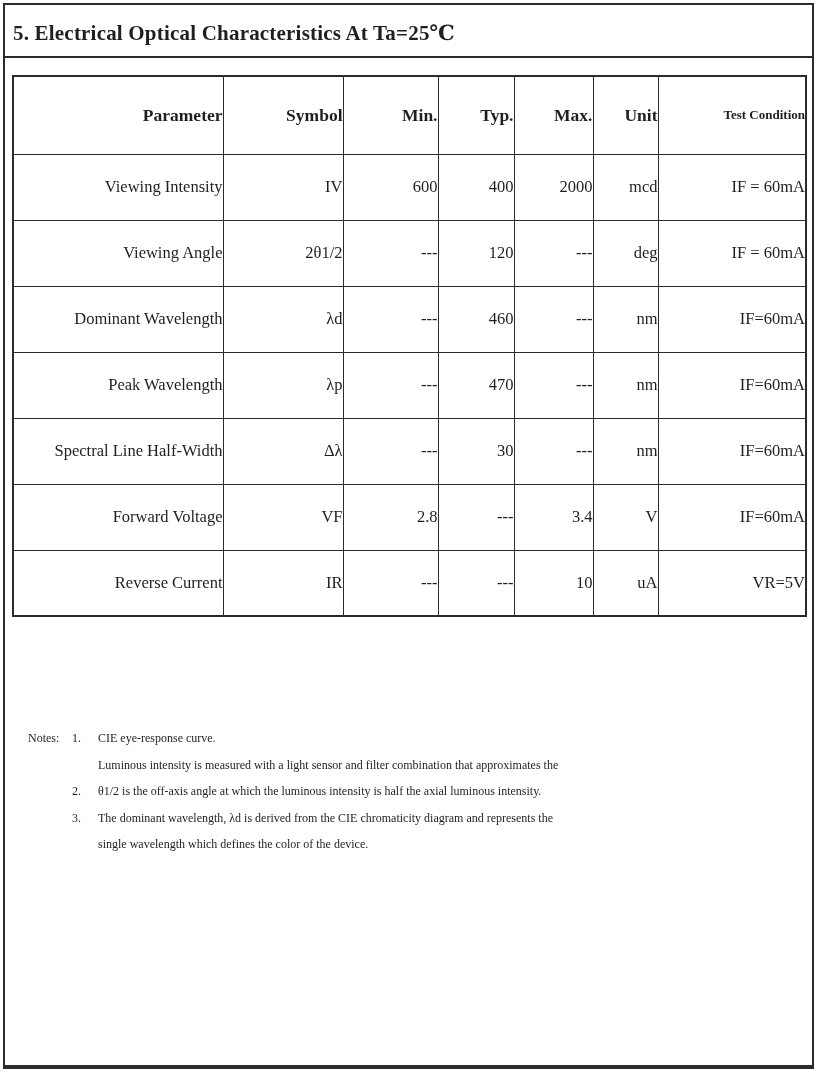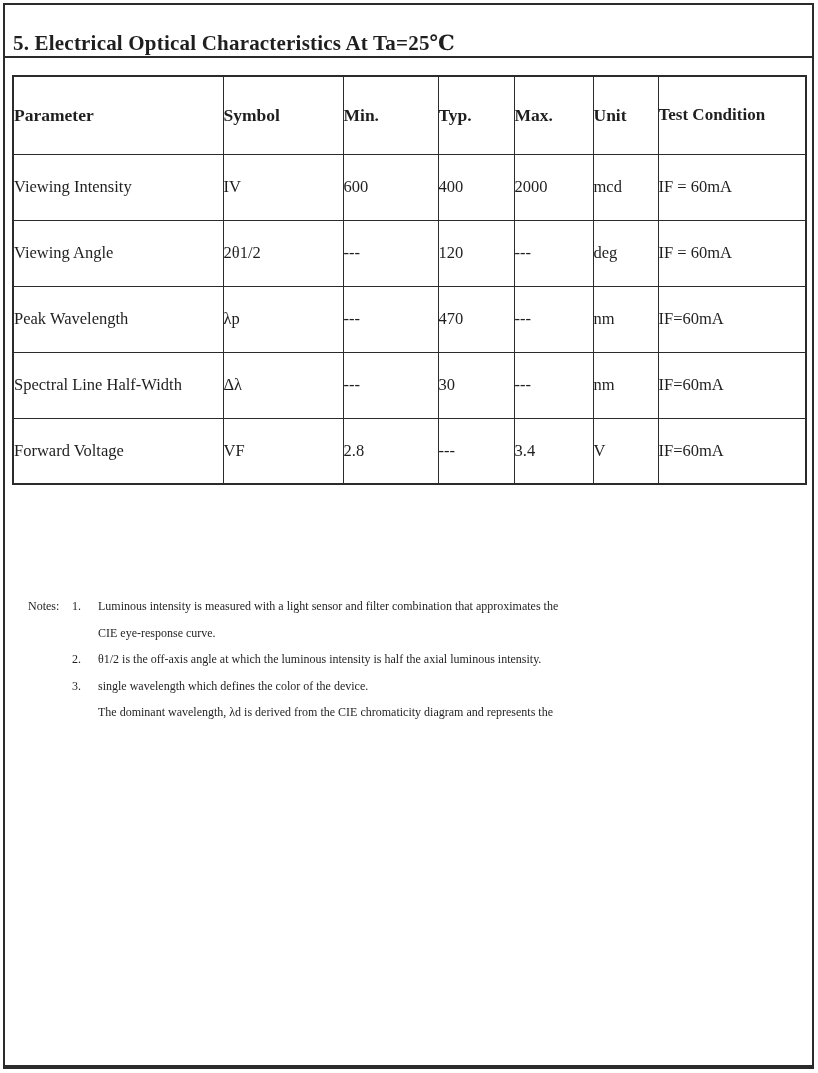--- a/index.html
+++ b/index.html
@@ -15,54 +15,54 @@
     left:3px; top:3px; right:4px; bottom:4px;
     border:2px solid #2b2b2b;
     border-bottom-width:4px;
     background:#ffffff;
   }
   
   .title-section {
     height:53px;
     border-bottom:2px solid #2b2b2b;
     display:flex;
-    align-items:flex-end;
+    align-items:center;
     padding-left:8px;
     padding-top:4px;
   }
   .page-title {
     font-size:21px;
     font-weight:bold;
     letter-spacing:0.2px;
     white-space:nowrap;
   }
   
   table.char-table {
     margin-left:7px;
     margin-top:17px;
     border-collapse:collapse;
     table-layout:fixed;
     width:793px;
     border:2px solid #2b2b2b;
   }
   .char-table th, .char-table td {
     border:1px solid #2b2b2b;
-    text-align:left;
+    text-align:right;
     vertical-align:middle;
     font-size:16.5px;
     font-weight:normal;
     overflow:hidden;
     white-space:nowrap;
   }
   .char-table thead th {
     height:78px;
     font-weight:bold;
     font-size:17.5px;
   }
-  .char-table thead th.small-head { font-size:17px; }
+  .char-table thead th.small-head { font-size:13px; }
   .char-table tbody td { height:66px; }
   
   .notes {
     margin-top:108px;
     margin-left:23px;
     margin-right:16px;
     font-size:12px;
     line-height:26.5px;
   }
   .note-row {
@@ -117,20 +117,29 @@
       <tr>
         <td>Viewing Angle</td>
         <td>2θ1/2</td>
         <td>---</td>
         <td>120</td>
         <td>---</td>
         <td>deg</td>
         <td>IF = 60mA</td>
       </tr>
       <tr>
+        <td>Dominant Wavelength</td>
+        <td>λd</td>
+        <td>---</td>
+        <td>460</td>
+        <td>---</td>
+        <td>nm</td>
+        <td>IF=60mA</td>
+      </tr>
+      <tr>
         <td>Peak Wavelength</td>
         <td>λp</td>
         <td>---</td>
         <td>470</td>
         <td>---</td>
         <td>nm</td>
         <td>IF=60mA</td>
       </tr>
       <tr>
         <td>Spectral Line Half-Width</td>
@@ -142,43 +151,52 @@
         <td>IF=60mA</td>
       </tr>
       <tr>
         <td>Forward Voltage</td>
         <td>VF</td>
         <td>2.8</td>
         <td>---</td>
         <td>3.4</td>
         <td>V</td>
         <td>IF=60mA</td>
+      </tr>
+      <tr>
+        <td>Reverse Current</td>
+        <td>IR</td>
+        <td>---</td>
+        <td>---</td>
+        <td>10</td>
+        <td>uA</td>
+        <td>VR=5V</td>
       </tr>
     </tbody>
   </table>
 
   <div class="notes">
     <div class="note-row">
       <span class="note-label">Notes:</span>
       <span class="note-num">1.</span>
       <span class="note-lines">
+        <div class="note-line">CIE eye-response curve.</div>
         <div class="note-line">Luminous intensity is measured with a light sensor and filter combination that approximates the</div>
-        <div class="note-line">CIE eye-response curve.</div>
       </span>
     </div>
     <div class="note-row">
       <span class="note-label"></span>
       <span class="note-num">2.</span>
       <span class="note-lines">
         <div class="note-line">θ1/2 is the off-axis angle at which the luminous intensity is half the axial luminous intensity.</div>
       </span>
     </div>
     <div class="note-row">
       <span class="note-label"></span>
       <span class="note-num">3.</span>
       <span class="note-lines">
+        <div class="note-line">The dominant wavelength, λd is derived from the CIE chromaticity diagram and represents the</div>
         <div class="note-line">single wavelength which defines the color of the device.</div>
-        <div class="note-line">The dominant wavelength, λd is derived from the CIE chromaticity diagram and represents the</div>
       </span>
     </div>
   </div>
 
 </div>
 
 </body></html>

